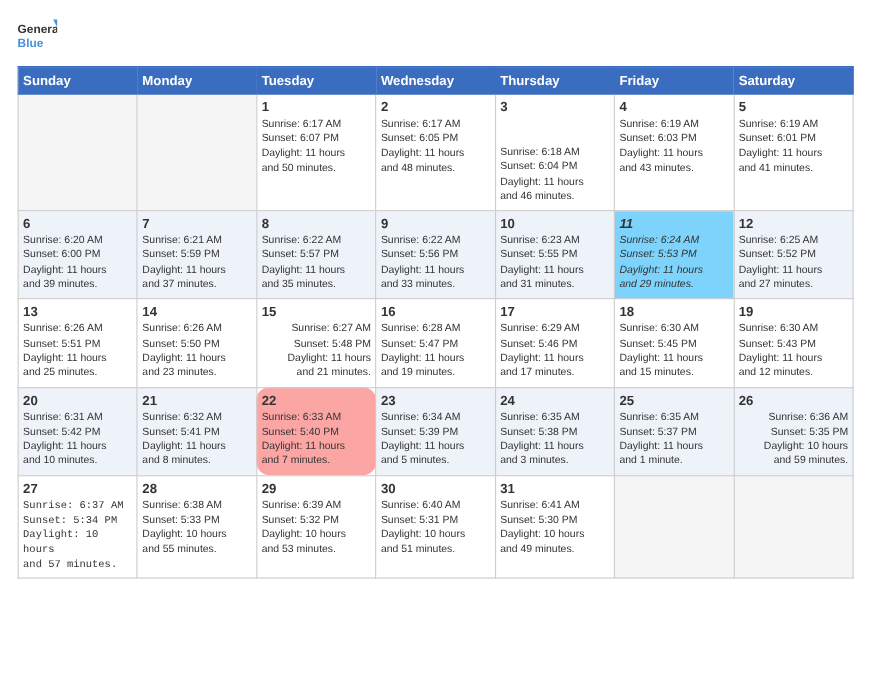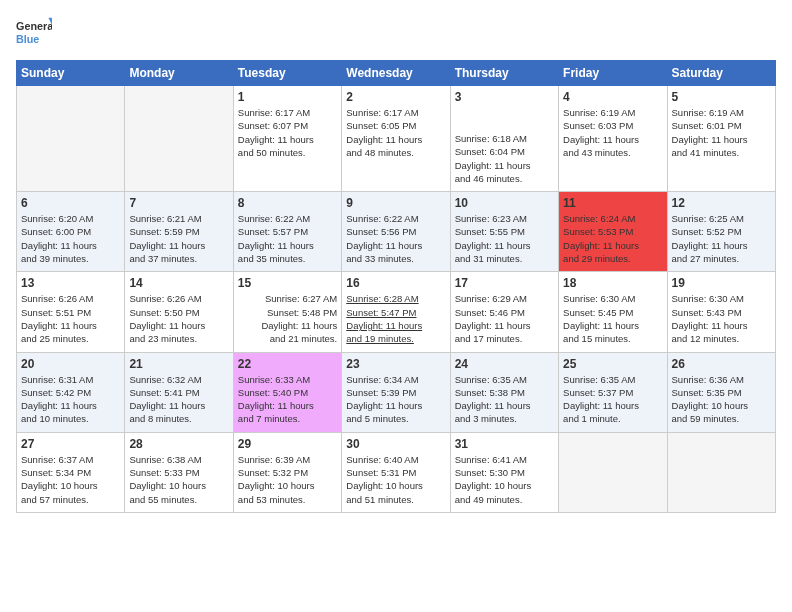--- a/index.html
+++ b/index.html
@@ -180,21 +180,21 @@
 Daylight: 11 hours
 and 33 minutes.</div>
         </td>
         <td style="background: rgb(238, 242, 249);">
           <span class="day-number">10</span>
           <div class="day-info" style="white-space: pre-line;">Sunrise: 6:23 AM
 Sunset: 5:55 PM
 Daylight: 11 hours
 and 31 minutes.</div>
         </td>
-        <td style="background: #ef4444;">
+        <td style="background: #7dd3fc; font-style: italic;">
           <span class="day-number">11</span>
           <div class="day-info" style="white-space: pre-line;">Sunrise: 6:24 AM
 Sunset: 5:53 PM
 Daylight: 11 hours
 and 29 minutes.</div>
         </td>
         <td style="background: rgb(238, 242, 249);">
           <span class="day-number">12</span>
           <div class="day-info" style="white-space: pre-line;">Sunrise: 6:25 AM
 Sunset: 5:52 PM
@@ -219,21 +219,21 @@
         </td>
         <td style="background: rgb(255, 255, 255); margin-top: 12px;">
           <span class="day-number">15</span>
           <div class="day-info" style="white-space: pre-line; text-align: right;">Sunrise: 6:27 AM
 Sunset: 5:48 PM
 Daylight: 11 hours
 and 21 minutes.</div>
         </td>
         <td style="background: rgb(255, 255, 255);">
           <span class="day-number">16</span>
-          <div class="day-info" style="white-space: pre-line; text-decoration: underline;">Sunrise: 6:28 AM
+          <div class="day-info" style="white-space: pre-line;">Sunrise: 6:28 AM
 Sunset: 5:47 PM
 Daylight: 11 hours
 and 19 minutes.</div>
         </td>
         <td style="background: rgb(255, 255, 255);">
           <span class="day-number">17</span>
           <div class="day-info" style="white-space: pre-line;">Sunrise: 6:29 AM
 Sunset: 5:46 PM
 Daylight: 11 hours
 and 17 minutes.</div>
@@ -261,21 +261,21 @@
 Daylight: 11 hours
 and 10 minutes.</div>
         </td>
         <td style="background: rgb(238, 242, 249);">
           <span class="day-number">21</span>
           <div class="day-info" style="white-space: pre-line;">Sunrise: 6:32 AM
 Sunset: 5:41 PM
 Daylight: 11 hours
 and 8 minutes.</div>
         </td>
-        <td style="background: #f0abfc;">
+        <td style="background: #fca5a5; border-radius: 12px;">
           <span class="day-number">22</span>
           <div class="day-info" style="white-space: pre-line;">Sunrise: 6:33 AM
 Sunset: 5:40 PM
 Daylight: 11 hours
 and 7 minutes.</div>
         </td>
         <td style="background: rgb(238, 242, 249);">
           <span class="day-number">23</span>
           <div class="day-info" style="white-space: pre-line;">Sunrise: 6:34 AM
 Sunset: 5:39 PM
@@ -291,30 +291,30 @@
         </td>
         <td style="background: rgb(238, 242, 249);">
           <span class="day-number">25</span>
           <div class="day-info" style="white-space: pre-line;">Sunrise: 6:35 AM
 Sunset: 5:37 PM
 Daylight: 11 hours
 and 1 minute.</div>
         </td>
         <td style="background: rgb(238, 242, 249);">
           <span class="day-number">26</span>
-          <div class="day-info" style="white-space: pre-line;">Sunrise: 6:36 AM
+          <div class="day-info" style="white-space: pre-line; text-align: right;">Sunrise: 6:36 AM
 Sunset: 5:35 PM
 Daylight: 10 hours
 and 59 minutes.</div>
         </td>
       </tr>
       <tr>
         <td style="background: rgb(255, 255, 255);">
           <span class="day-number">27</span>
-          <div class="day-info" style="white-space: pre-line;">Sunrise: 6:37 AM
+          <div class="day-info" style="white-space: pre-line; font-family: Liberation Mono, monospace;">Sunrise: 6:37 AM
 Sunset: 5:34 PM
 Daylight: 10 hours
 and 57 minutes.</div>
         </td>
         <td style="background: rgb(255, 255, 255);">
           <span class="day-number">28</span>
           <div class="day-info" style="white-space: pre-line;">Sunrise: 6:38 AM
 Sunset: 5:33 PM
 Daylight: 10 hours
 and 55 minutes.</div>

